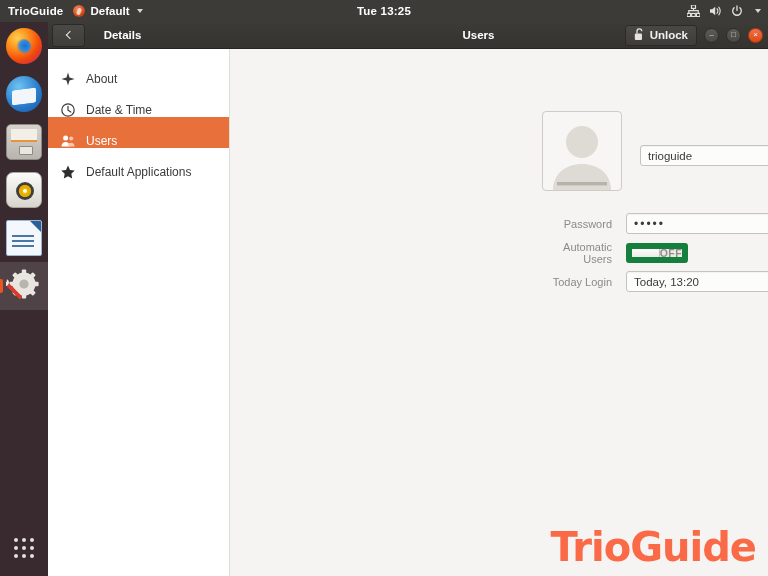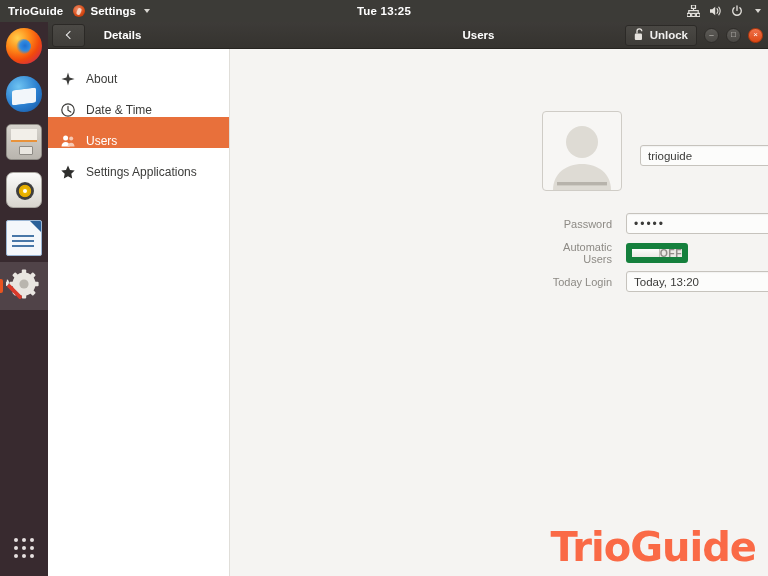--- a/index.html
+++ b/index.html
@@ -161,21 +161,21 @@
 </style>
 </head>
 <body>
 
 <div id="screen">
 
   <div id="topbar">
     <div class="tb-activities">TrioGuide</div>
     <div class="tb-settings">
       <span class="tb-app-icon"></span>
-      <span>Settings</span>
+      <span>Default</span>
       <span class="tb-caret"></span>
     </div>
     <div class="tb-clock">Tue 13:25</div>
     <div class="tb-right">
       <span>
         <svg width="13" height="12" viewBox="0 0 13 12">
             <rect x="4.5" y="0" width="4" height="3.4" fill="none" stroke="#e3e1dc" stroke-width="1.2"></rect>
             <path d="M6.5 3.4v2.3M1.8 8.6V5.7h9.4v2.9" fill="none" stroke="#e3e1dc" stroke-width="1.2"></path>
             <rect x="0" y="8.4" width="3.6" height="3.2" fill="none" stroke="#e3e1dc" stroke-width="1.2"></rect>
             <rect x="4.7" y="8.4" width="3.6" height="3.2" fill="none" stroke="#e3e1dc" stroke-width="1.2"></rect>
@@ -311,21 +311,21 @@
           </span>
           <span>Users</span>
         </div>
 
         <div class="side-item">
           <span class="side-ico">
             <svg width="14" height="14" viewBox="0 0 14 14">
                 <path d="M7 0.6 9 4.9l4.7.6-3.4 3.3.9 4.6L7 11.2 2.8 13.4l.9-4.6L0.3 5.5 5 4.9z" fill="#2e2e2c"></path>
               </svg>
           </span>
-          <span>Settings Applications</span>
+          <span>Default Applications</span>
         </div>
 
       </div>
 
       <div id="content">
 
         <div class="user-row">
           <div class="avatar">
             <svg width="78" height="78" viewBox="0 0 78 78">
               <circle cx="39" cy="30" r="16" fill="#dedbd4"></circle>

